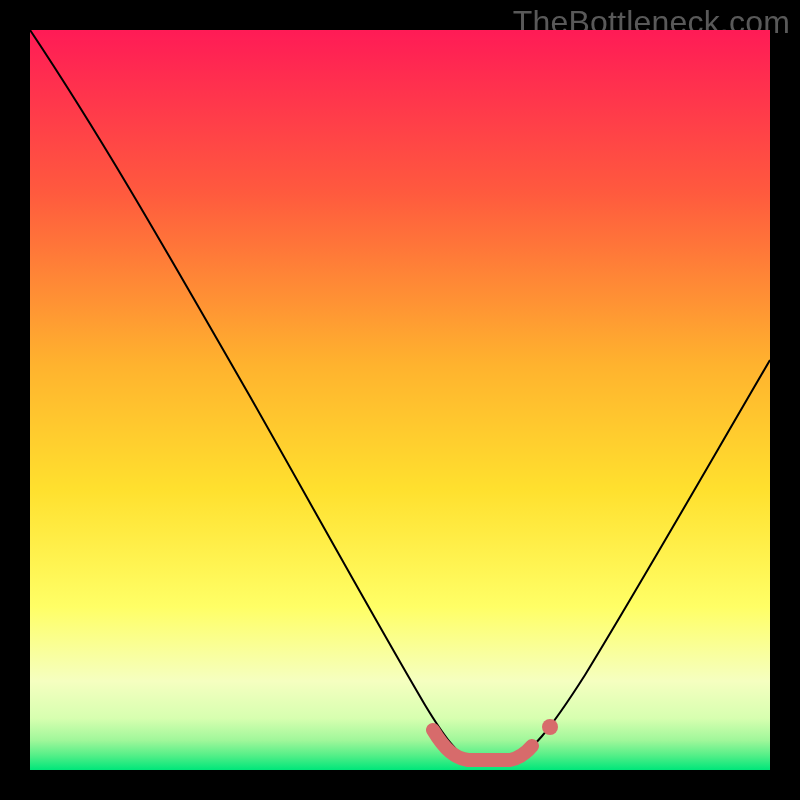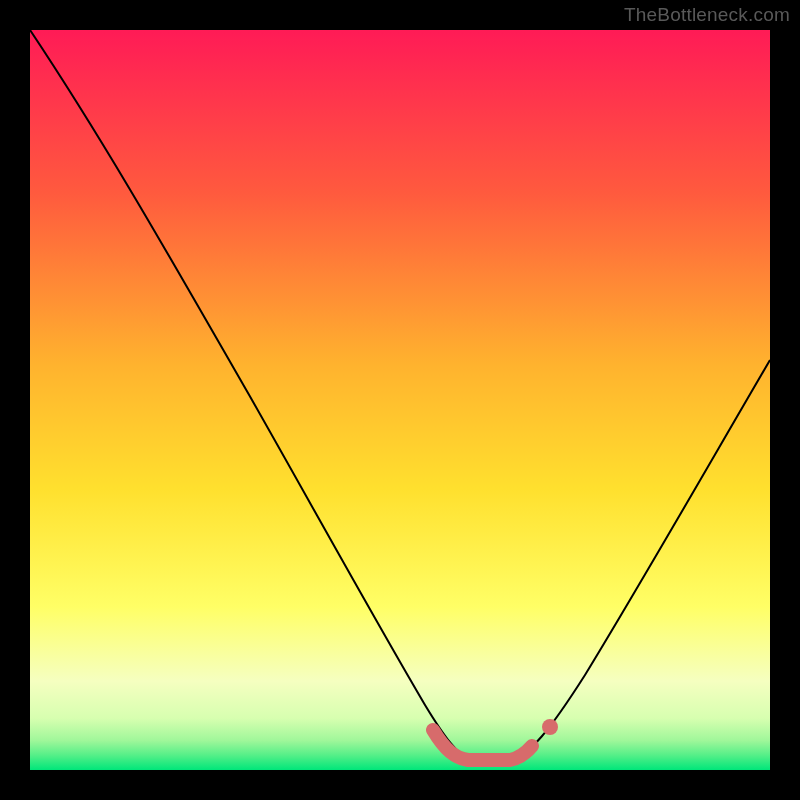--- a/index.html
+++ b/index.html
@@ -15,21 +15,21 @@
     position: absolute;
     width: 800px;
     height: 800px;
     background: #000;
   }
   .watermark {
     position: absolute;
     top: 4px;
     right: 10px;
     color: #595959;
-    font-size: 19px;
+    font-size: 32px;
     font-weight: 400;
     letter-spacing: 0.2px;
   }
   .plot {
     position: absolute;
     left: 30px;
     top: 30px;
     width: 740px;
     height: 740px;
   }

